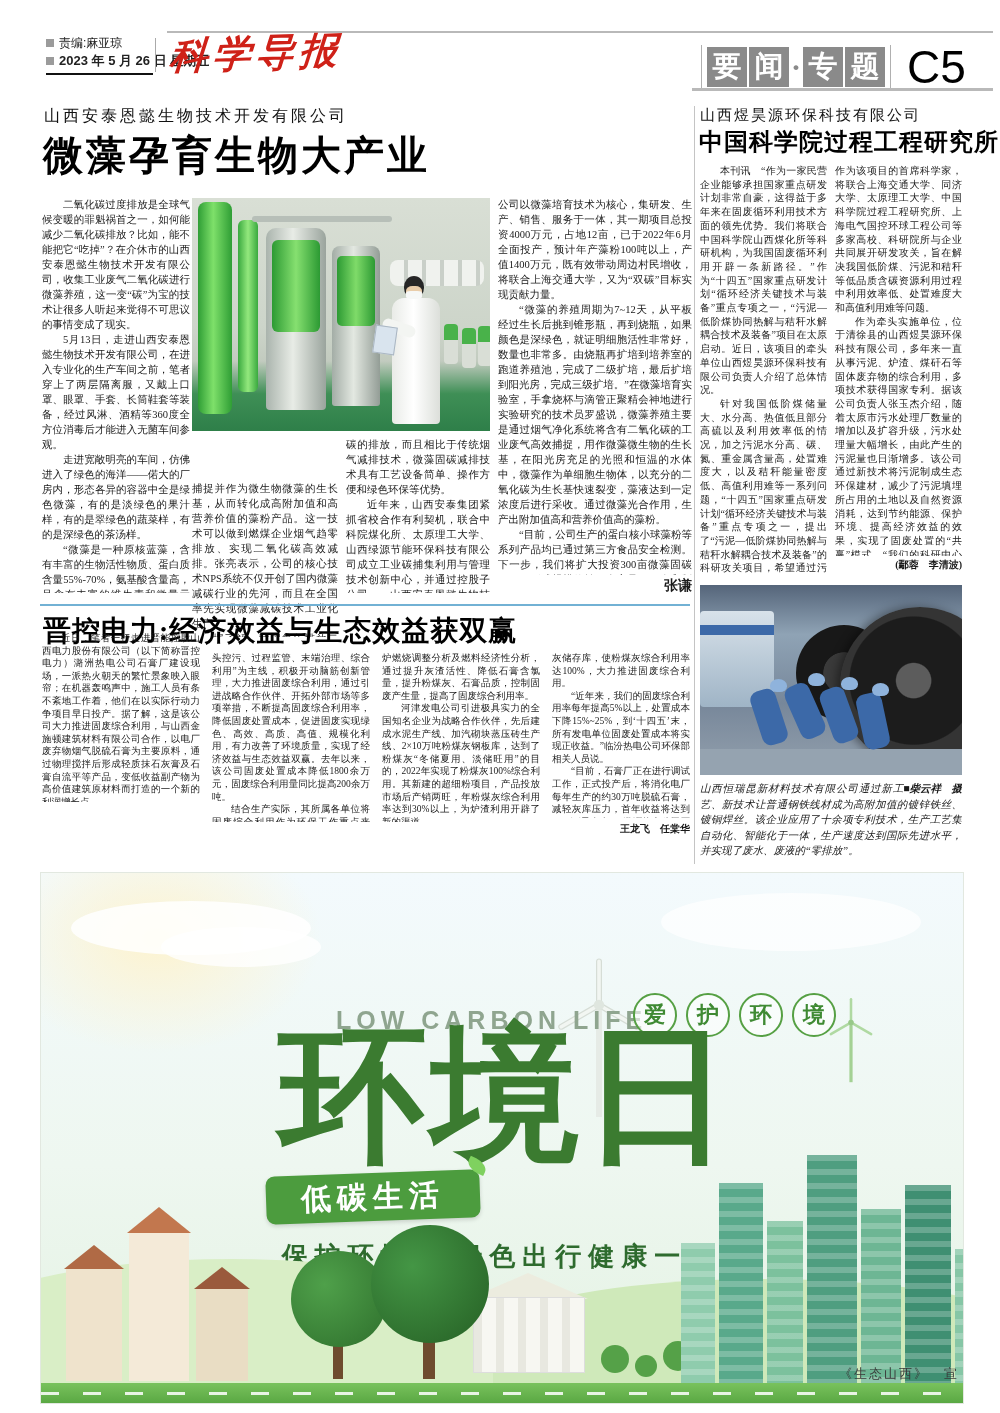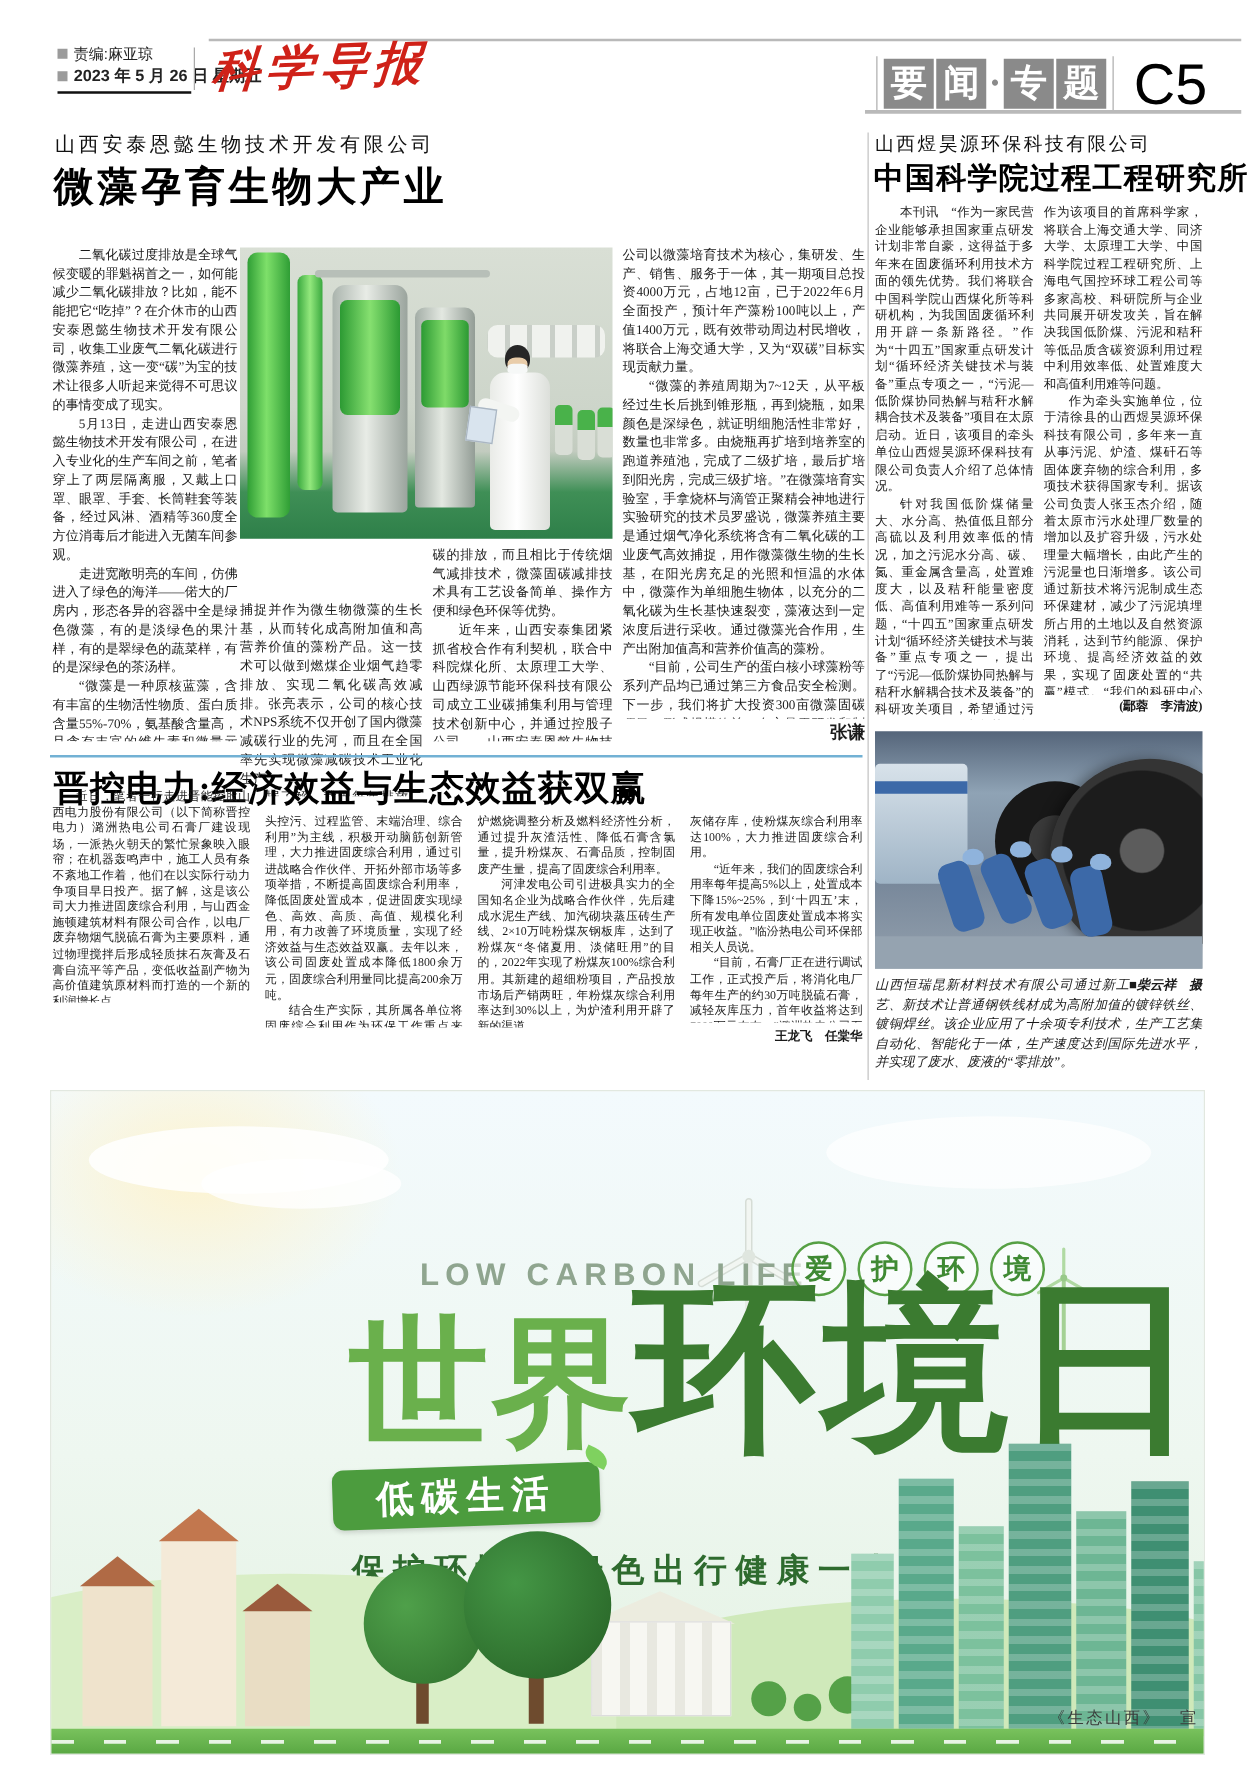--- a/index.html
+++ b/index.html
@@ -21,21 +21,21 @@
   .sec-bar{width:1px;height:44px;background:#b0b0b0;margin:0 4px;}
   .secbox{width:40px;height:40px;background:#8a8a8a;color:#fff;font-weight:bold;font-size:29px;
           display:flex;align-items:center;justify-content:center;margin:0 1px;font-family:"Liberation Sans",sans-serif;}
   .secdot{color:#8a8a8a;font-size:30px;font-weight:bold;margin:0 1px;}
   .pageno{font-family:"Liberation Sans",sans-serif;font-size:46px;color:#000;margin-left:12px;}
   .botrule{left:692px;top:88px;width:301px;height:3px;background:#b9b9b9;}
   .divider{left:694px;top:106px;width:1px;height:758px;background:#c4c4c4;}
 
   
   .a1-kicker{left:44px;top:106px;font-family:"Liberation Sans",sans-serif;font-size:16px;letter-spacing:3px;color:#111;}
-  .a1-headline{left:43px;top:128px;font-family:"Liberation Sans",sans-serif;font-size:32px;font-weight:900;letter-spacing:3px;color:#000;}
+  .a1-headline{left:43px;top:128px;font-family:"Liberation Sans",sans-serif;font-size:40px;font-weight:900;letter-spacing:3px;color:#000;}
   .col{overflow:hidden;text-align:justify;}
   .col p{margin:0;text-indent:2em;}
   .cont p:first-child{text-indent:0;}
   .a1c{font-size:10.5px;line-height:15px;}
   .a1c1{left:42px;top:197px;width:148px;height:396px;}
   .a1c2{left:192px;top:437px;width:146px;height:156px;margin-top:44px;}
   .a1c3{left:346px;top:437px;width:144px;height:156px;}
   .a1c4{left:498px;top:197px;width:194px;height:378px;}
   .byline{font-weight:bold;text-align:right;}
   .a1-byline{left:498px;top:577px;width:194px;font-size:14px;}
@@ -306,21 +306,20 @@
 
     <div class="po-lcl">LOW CARBON LIFE</div>
     <div class="po-circles">
       <div class="po-circle">爱</div>
       <div class="po-circle">护</div>
       <div class="po-circle">环</div>
       <div class="po-circle">境</div>
     </div>
 
     <div class="po-title">
-      <span class="po-t1">世界</span>
         <span class="po-t2">环境日</span>
     </div>
     <div class="po-ribbon">低碳生活</div>
     <div class="po-tagline">保护环境 · 绿色出行健康一生</div>
 
     <div class="po-hill" style="left:-80px;bottom:14px;width:540px;height:130px;background:#d9eec6;"></div>
     <div class="po-hill" style="right:-70px;bottom:14px;width:540px;height:110px;background:#cfe9ba;"></div>
 
     <div class="po-house" style="left:25px;bottom:22px;width:56px;height:112px;background:#efe3cc;"></div>
     <div class="po-roof" style="left:23px;bottom:134px;border-left:30px solid transparent;border-right:30px solid transparent;border-bottom:24px solid #b06a45;"></div>

